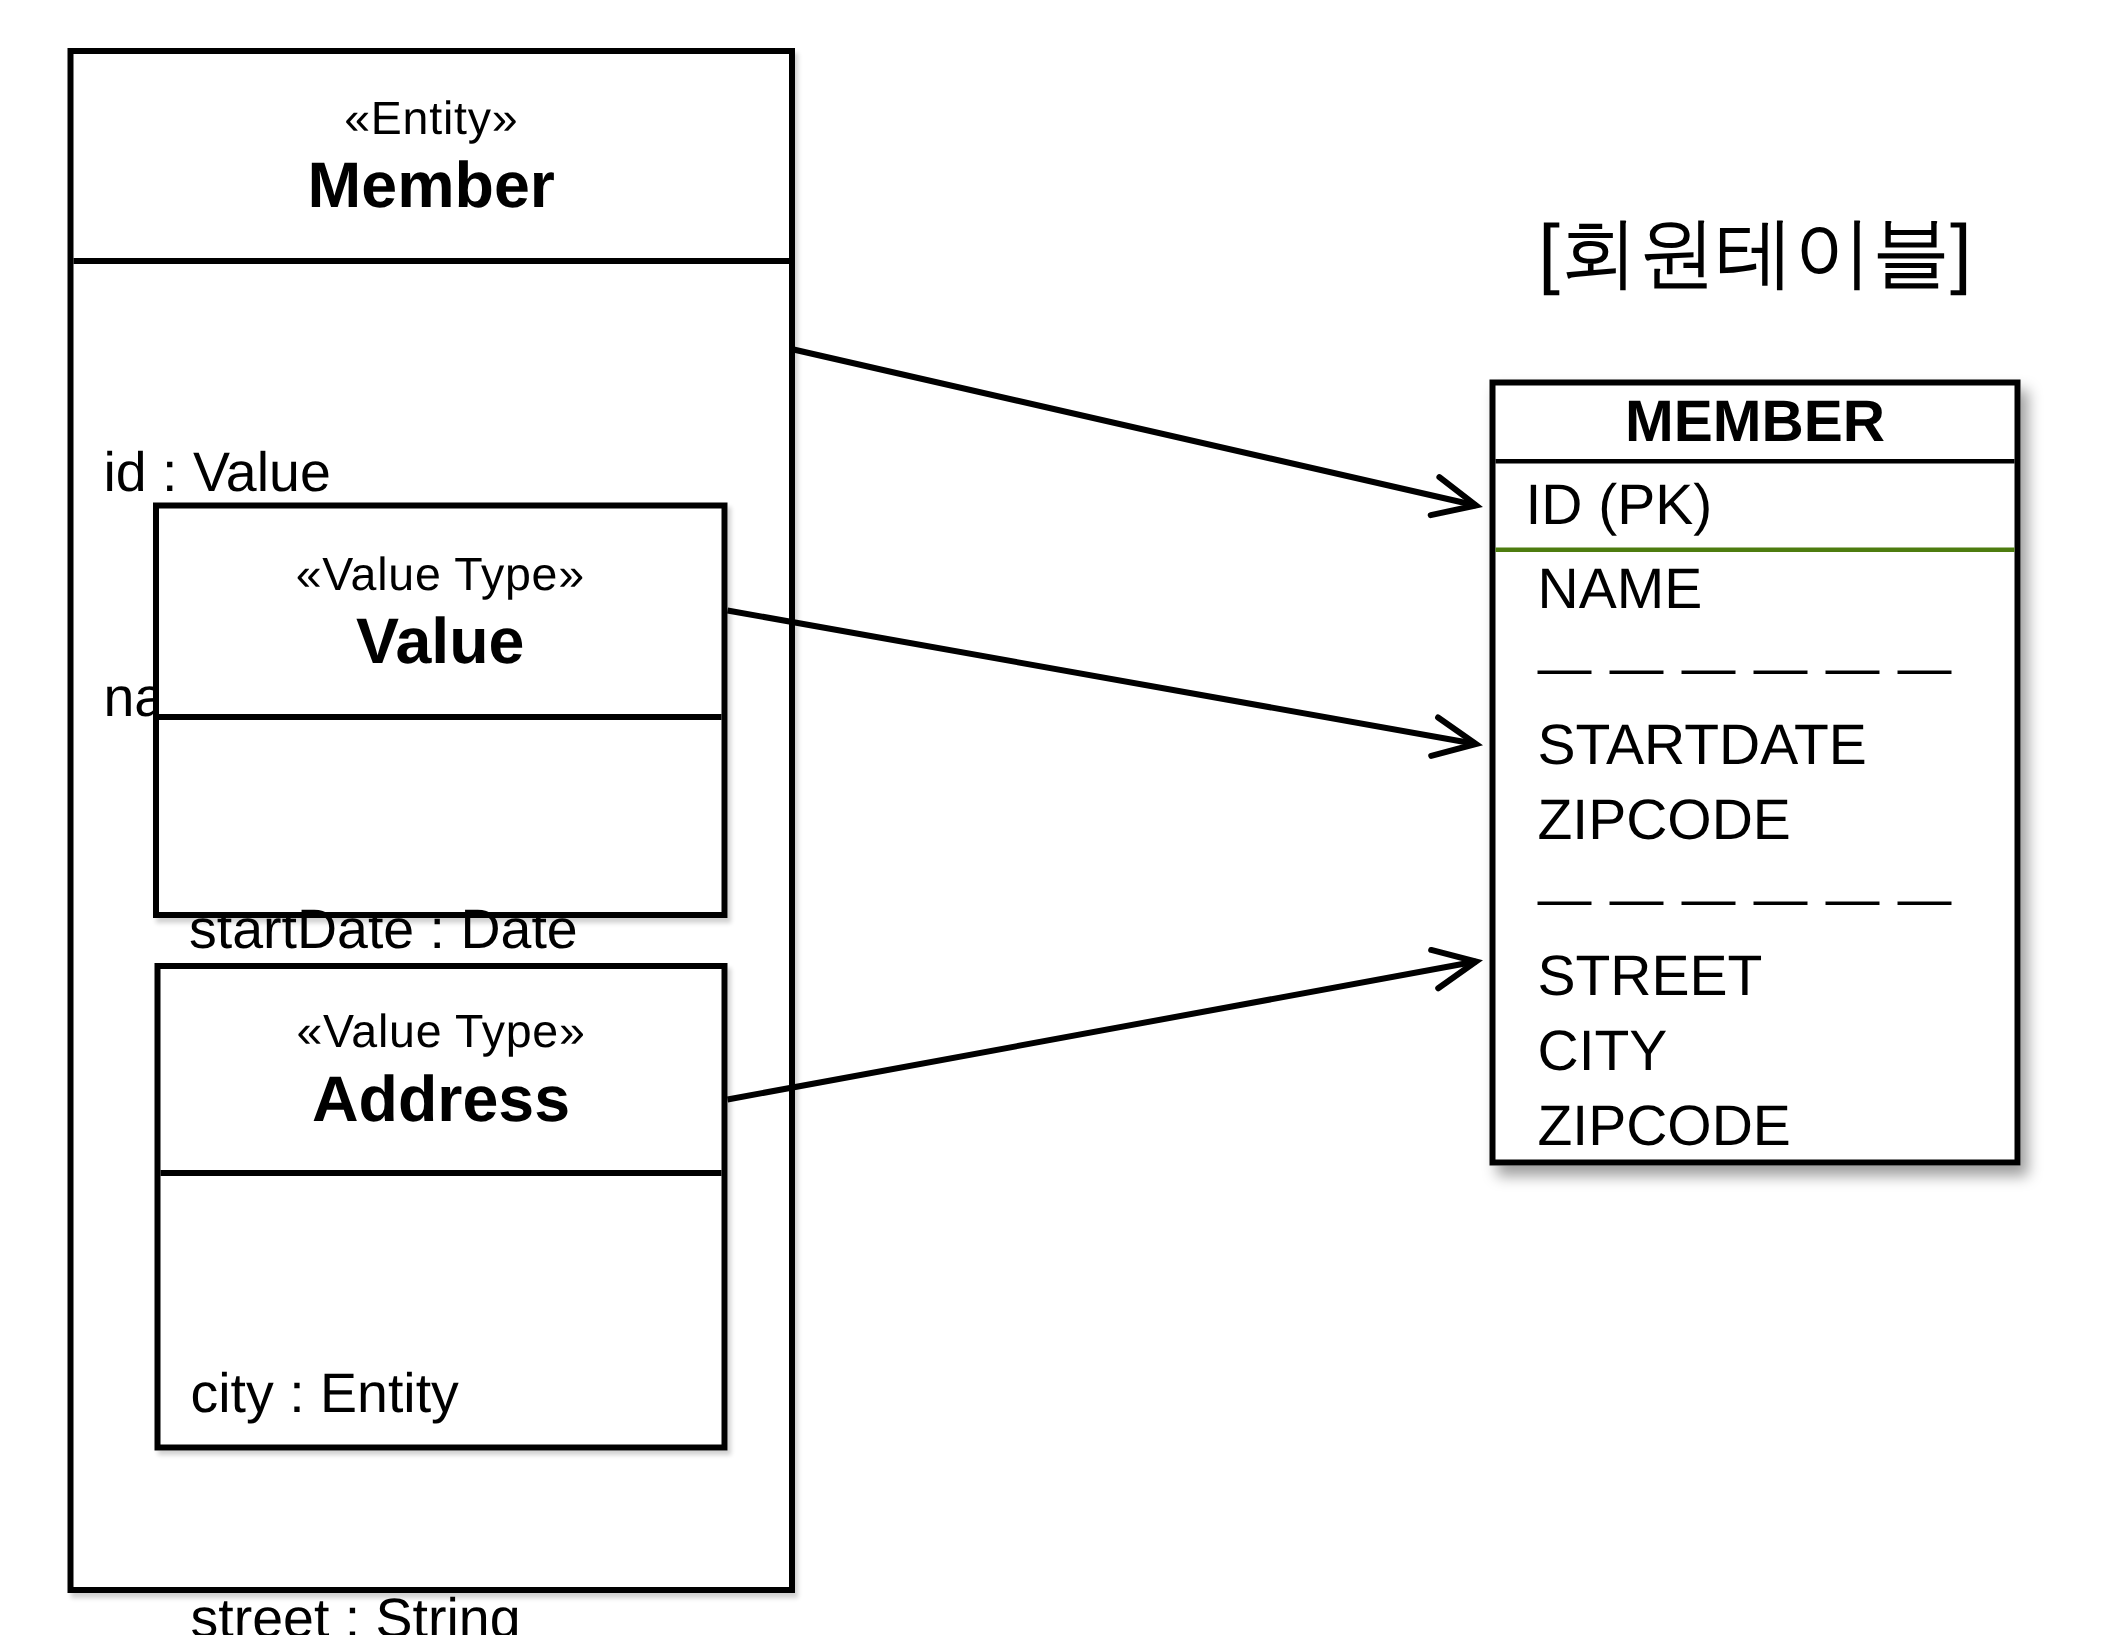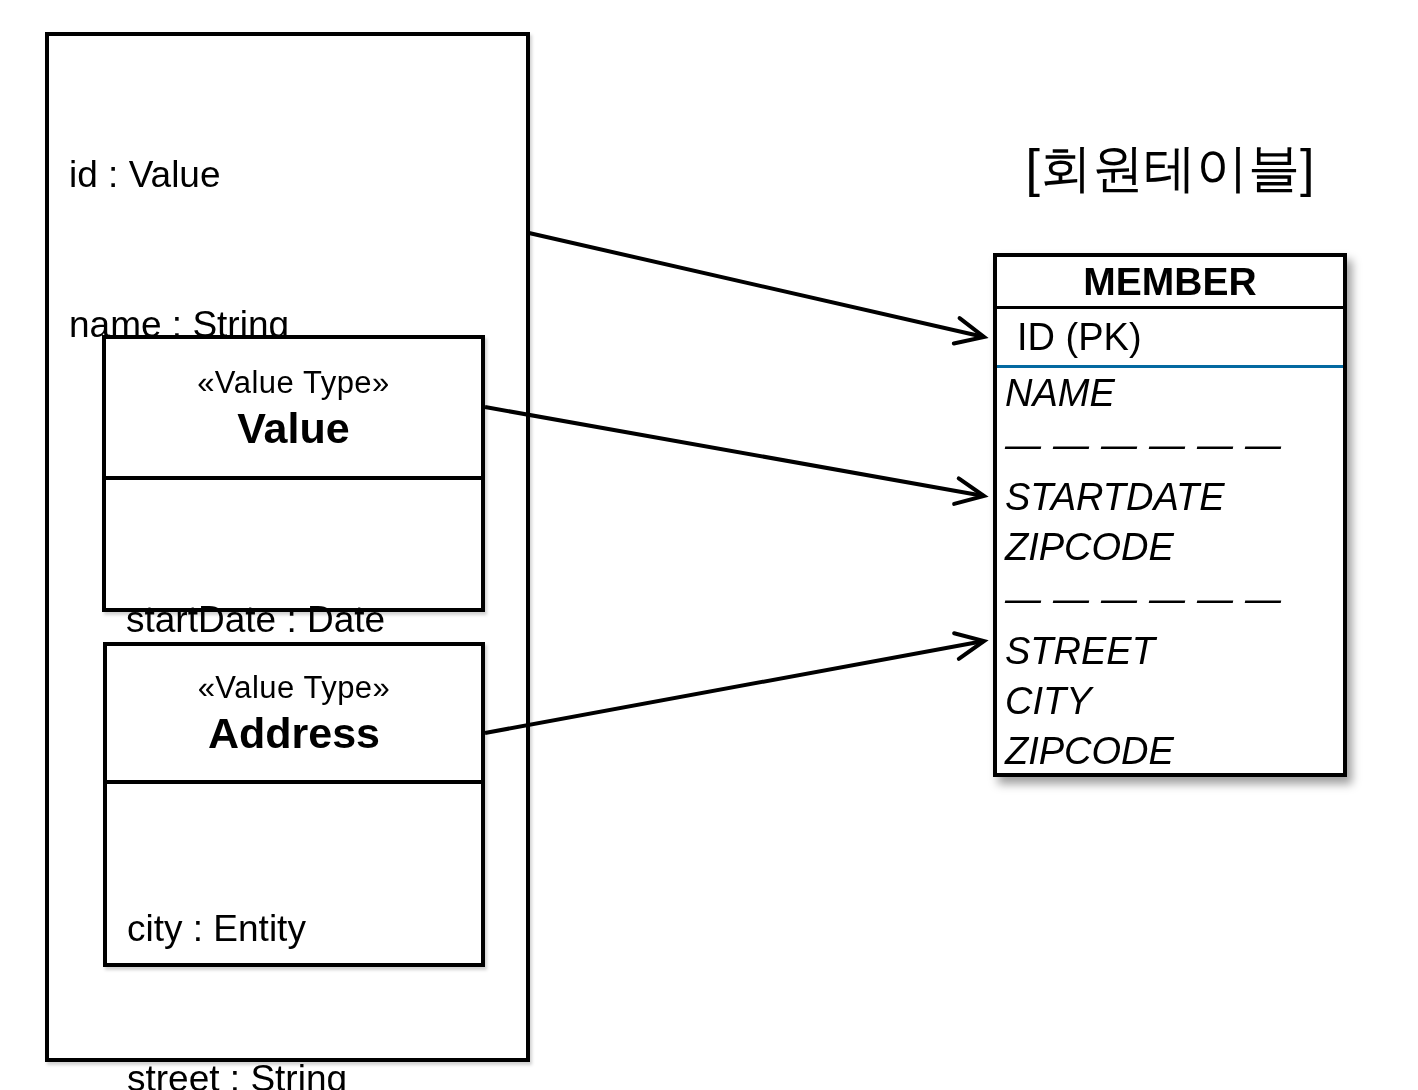--- a/index.html
+++ b/index.html
@@ -79,29 +79,28 @@
   .db-header {
     height: 49px;
     box-sizing: content-box;
     border-bottom: 3px solid #000;
     display: flex; align-items: center; justify-content: center;
     font-size: 39px;
     font-weight: 700;
   }
   .db-pk-row {
     height: 56px;
-    border-bottom: 3px solid #0369a1;
+    border-bottom: 3px solid #4d7c0f;
     display: flex; align-items: center;
     padding-left: 20px;
     font-size: 38px;
   }
   .db-body {
-    padding-left: 8px;
+    padding-left: 28px;
     font-size: 38px;
-    font-style: italic;
   }
   .db-row { line-height: 50px; }
   .db-dash {
     height: 54px;
     display: flex; align-items: center;
     font-size: 36px;
     letter-spacing: 1px;
     white-space: pre;
   }
   .arrow-layer {
@@ -110,20 +109,24 @@
     width: 1418px; height: 1090px;
     pointer-events: none;
   }
 </style>
 </head>
 <body>
 
 <div class="canvas">
 
   <div class="uml-box entity-box">
+    <div class="uml-header">
+      <div class="stereotype">«Entity»</div>
+      <div class="uml-name">Member</div>
+    </div>
     <div class="uml-attrs">
       <div>id : Value</div>
       <div>name : String</div>
     </div>
   </div>
 
   <div class="uml-box period-box">
     <div class="uml-header">
       <div class="stereotype">«Value Type»</div>
       <div class="uml-name">Value</div>

